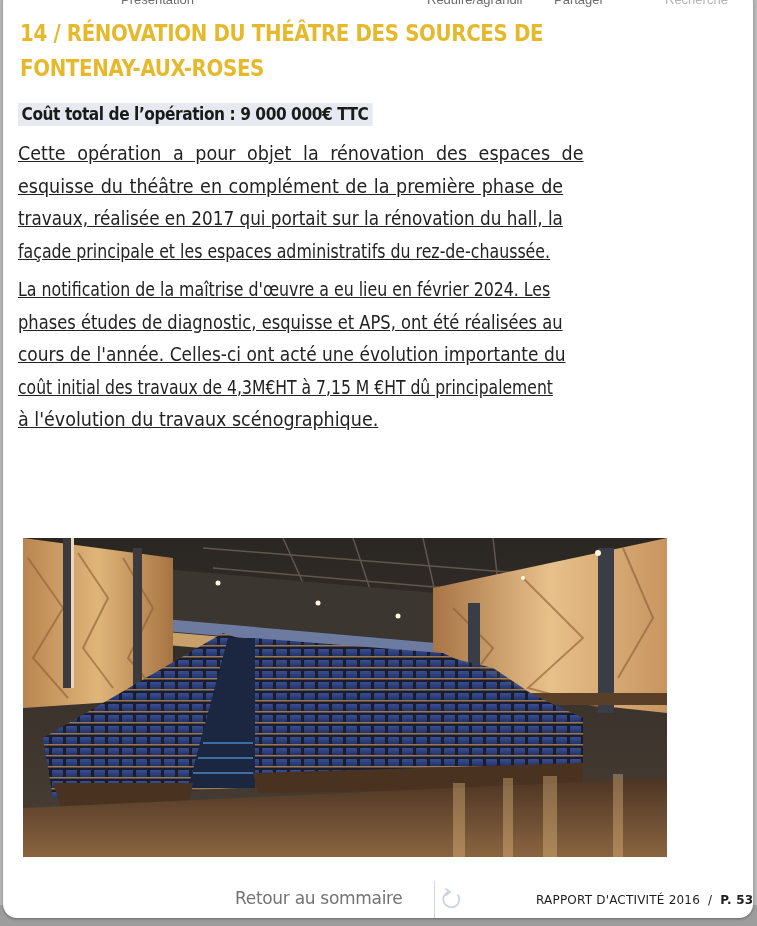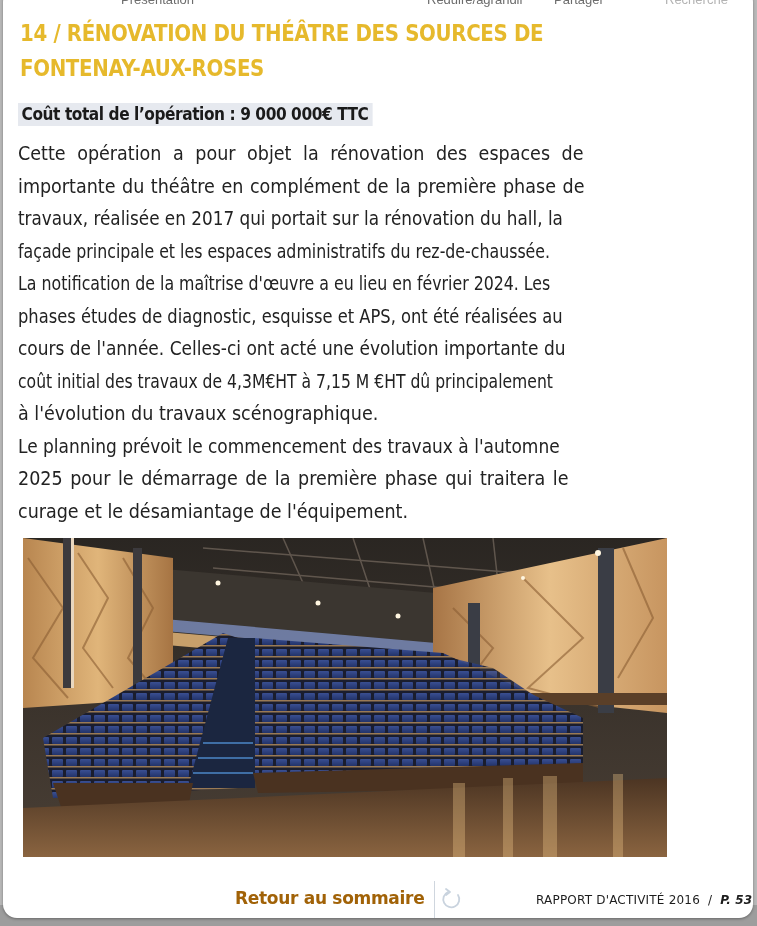--- a/index.html
+++ b/index.html
@@ -52,53 +52,53 @@
       font-size: 17.5px; color: #1a1a1a; letter-spacing: -0.5px;
       transform: scaleX(0.88); transform-origin: left top;
       white-space: nowrap;
     }
     .body-text {
       position: absolute; left: 15px; top: 150px; width: 655px;
       font-family: "DejaVu Sans Condensed", "DejaVu Sans", sans-serif;
       font-size: 19.5px; line-height: 32.5px; color: #222222;
     }
     .para {
-      margin: 0; text-align: justify; text-align-last: left;
-    }
-    .para.gap { }
+      margin: 0; text-align: justify; text-align-last: left; text-decoration: underline;
+    }
+    .para.gap { margin-top: 6px; }
     .line {
       display: block; white-space: nowrap;
       transform-origin: left top;
     }
     
     .photo {
       position: absolute; left: 20px; top: 550px; width: 644px; height: 319px;
       overflow: hidden;
       background: #3a2c1f;
     }
     .photo svg { display: block; }
     .footer-link {
       position: absolute; left: 232px; top: 900px;
-      font-family: "DejaVu Sans", sans-serif; font-weight: bold;
-      font-size: 17px; color: #a16207; white-space: nowrap;
+      font-family: "DejaVu Sans", sans-serif; font-weight: normal;
+      font-size: 17px; color: #737373; white-space: nowrap;
       letter-spacing: -0.3px;
     }
     .footer-divider {
       position: absolute; left: 431px; top: 893px; width: 1px; height: 37px;
       background: #cfd6de;
     }
     .footer-refresh {
       position: absolute; left: 438px; top: 898px; width: 24px; height: 26px;
     }
     .footer-report {
       position: absolute; left: 533px; top: 905px;
       font-family: "DejaVu Sans", sans-serif; font-size: 12px;
       color: #1d1d1d; white-space: nowrap; letter-spacing: 0.2px;
     }
-    .footer-report .pg { font-weight: bold; font-style: italic; }
+    .footer-report .pg { font-weight: bold; }
   </style>
 </head>
 <body>
 
 <div class="backdrop-bottom"></div>
 
 <div class="card">
 
   <div class="toolbar">
     <span class="tb-item tb-presentation">Présentation</span>
@@ -110,36 +110,31 @@
   <h1 class="title">
     <span style="display:block">14 / Rénovation du théâtre des sources de</span>
     <span style="display:block">Fontenay-aux-Roses</span>
   </h1>
 
   <div class="cost">Coût total de l’opération : 9 000 000€ TTC</div>
 
   <div class="body-text">
     <p class="para">
       <span class="line" style="word-spacing:6px">Cette opération a pour objet la rénovation des espaces de</span>
-      <span class="line" style="word-spacing:1px">importante du théâtre en complément de la première phase de</span>
+      <span class="line" style="word-spacing:1px">esquisse du théâtre en complément de la première phase de</span>
       <span class="line" style="transform:scaleX(0.96)">travaux, réalisée en 2017 qui portait sur la rénovation du hall, la</span>
       <span class="line" style="transform:scaleX(0.9)">façade principale et les espaces administratifs du rez-de-chaussée.</span>
     </p>
     <p class="para gap">
       <span class="line" style="transform:scaleX(0.9)">La notification de la maîtrise d'œuvre a eu lieu en février 2024. Les</span>
       <span class="line" style="transform:scaleX(0.93)">phases études de diagnostic, esquisse et APS, ont été réalisées au</span>
       <span class="line" style="transform:scaleX(0.97)">cours de l'année. Celles-ci ont acté une évolution importante du</span>
       <span class="line" style="transform:scaleX(0.89)">coût initial des travaux de 4,3M€HT à 7,15 M €HT dû principalement</span>
       <span class="line">à l'évolution du travaux scénographique.</span>
     </p>
-    <p class="para">
-      <span class="line" style="transform:scaleX(0.97)">Le planning prévoit le commencement des travaux à l'automne</span>
-      <span class="line" style="word-spacing:2px">2025 pour le démarrage de la première phase qui traitera le</span>
-      <span class="line">curage et le désamiantage de l'équipement.</span>
-    </p>
   </div>
 
   <div class="photo">
     <svg width="644" height="319" viewBox="0 0 644 319" xmlns="http://www.w3.org/2000/svg">
       <defs>
         <linearGradient id="wallL" x1="0" y1="0" x2="1" y2="0">
           <stop offset="0" stop-color="#b88650"></stop>
           <stop offset="0.5" stop-color="#e0b57a"></stop>
           <stop offset="1" stop-color="#a67443"></stop>
         </linearGradient>

